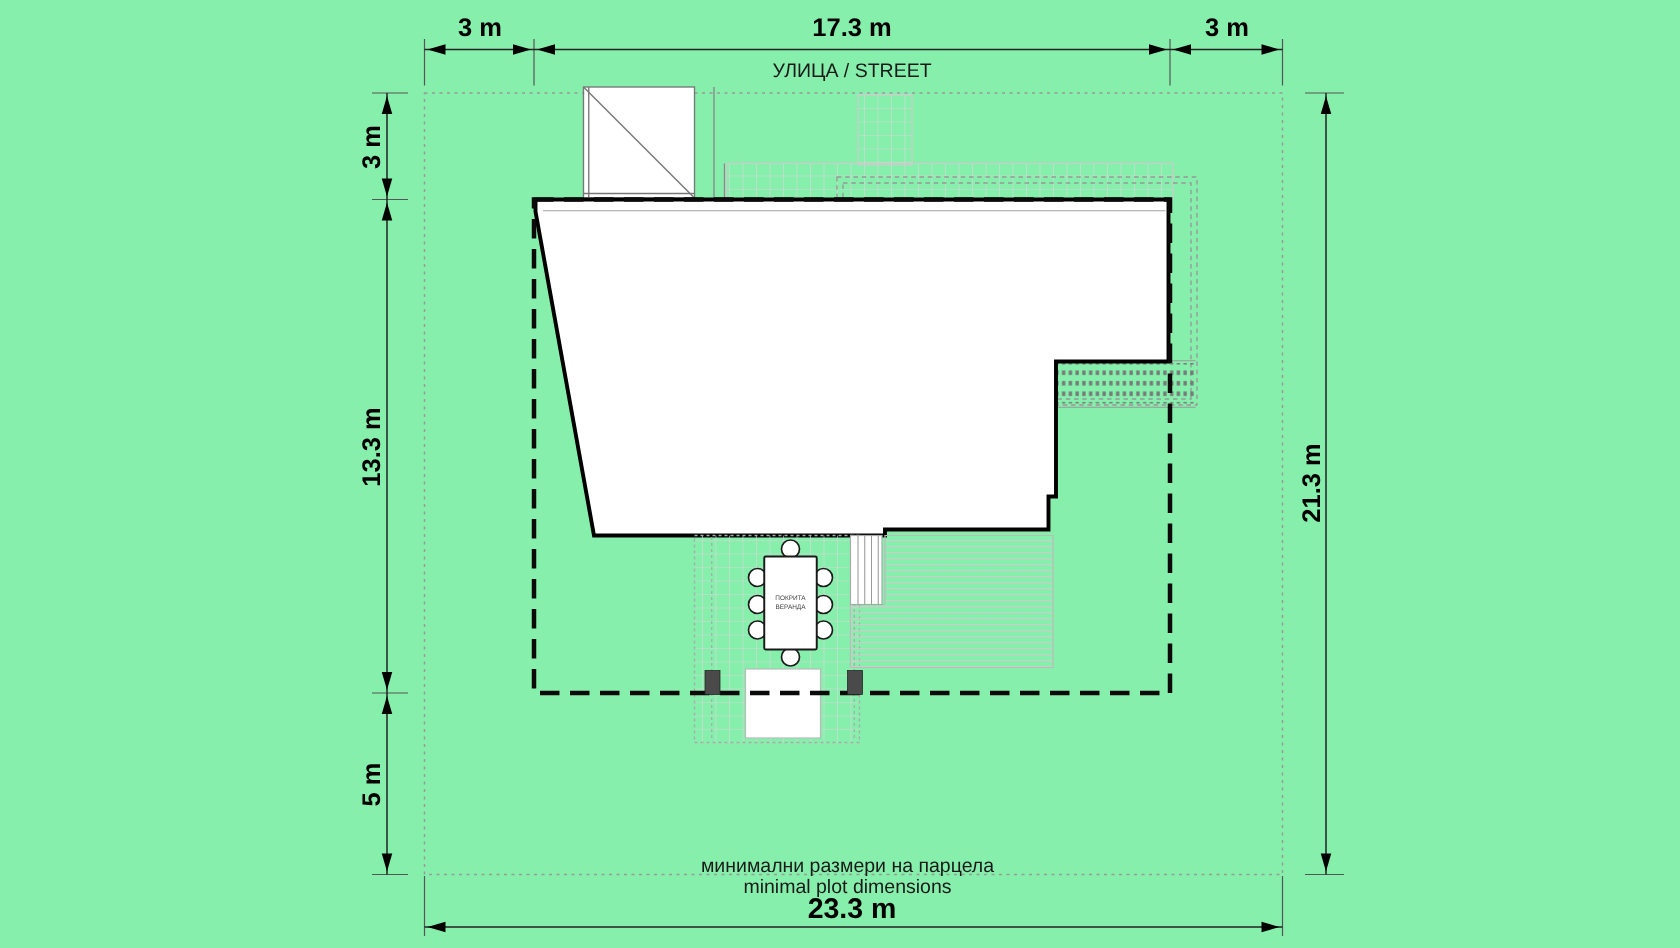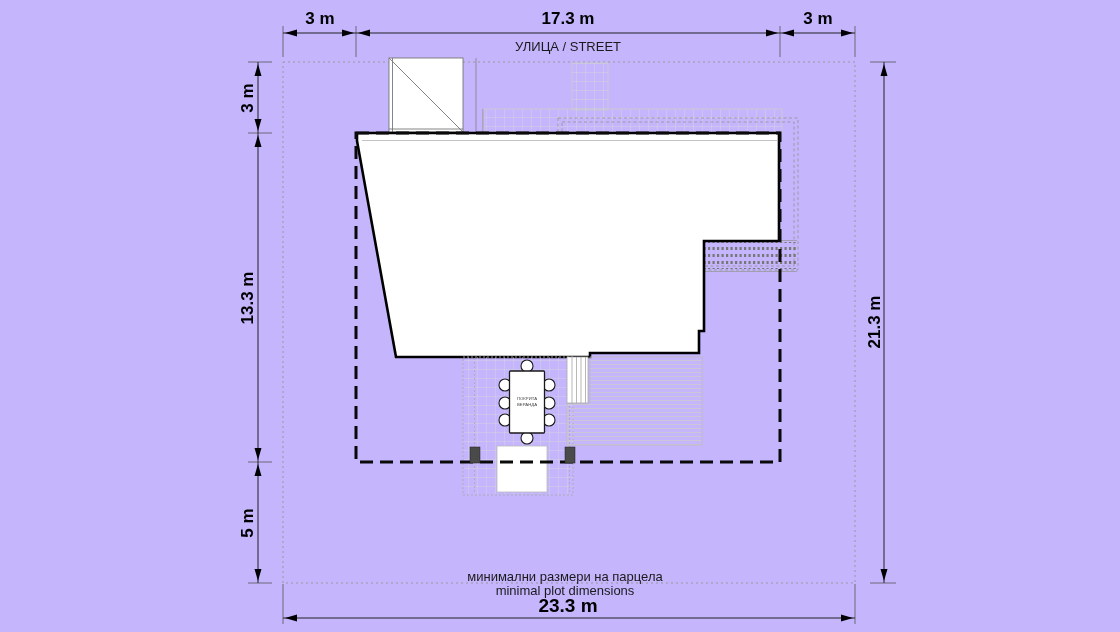--- a/index.html
+++ b/index.html
@@ -1,16 +1,16 @@
 <!DOCTYPE html>
 <html><head>
 <meta charset="utf-8">
 <style>
   html,body{margin:0;padding:0;background:#fff;}
-  #stage{position:relative;width:1120px;height:632px;background:#c4b5fd;overflow:hidden;
+  #stage{position:relative;width:1120px;height:632px;background:#86efac;overflow:hidden;
          font-family:"Liberation Sans", sans-serif;}
   svg{position:absolute;left:0;top:0;}
   text{font-family:"Liberation Sans", sans-serif;fill:#000;}
   .dim{font-weight:700;font-size:17px;}
   .dim-big{font-weight:700;font-size:19px;}
   .note{font-size:13px;fill:#1a1a1a;}
   .tiny{font-size:4.3px;fill:#444;}
 </style>
 </head>
 <body>

